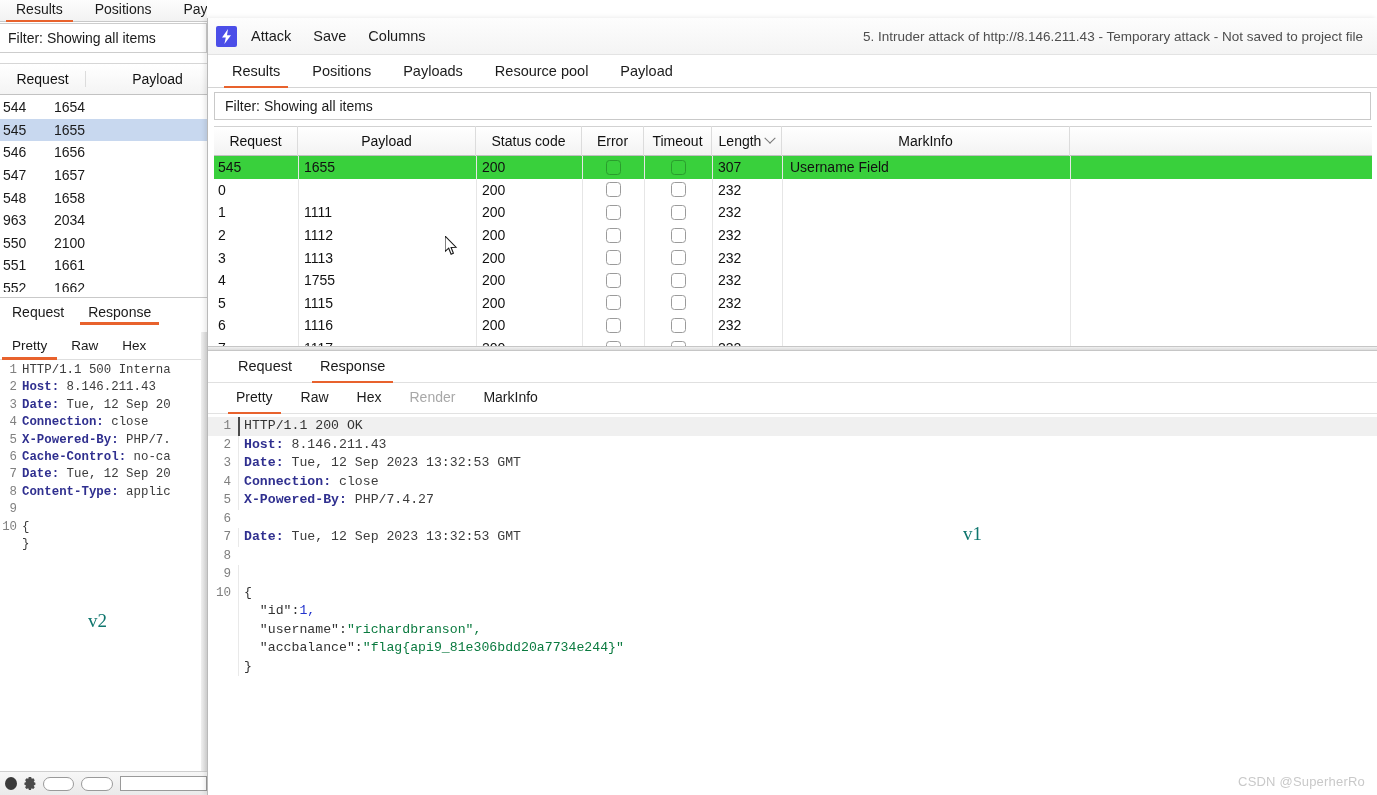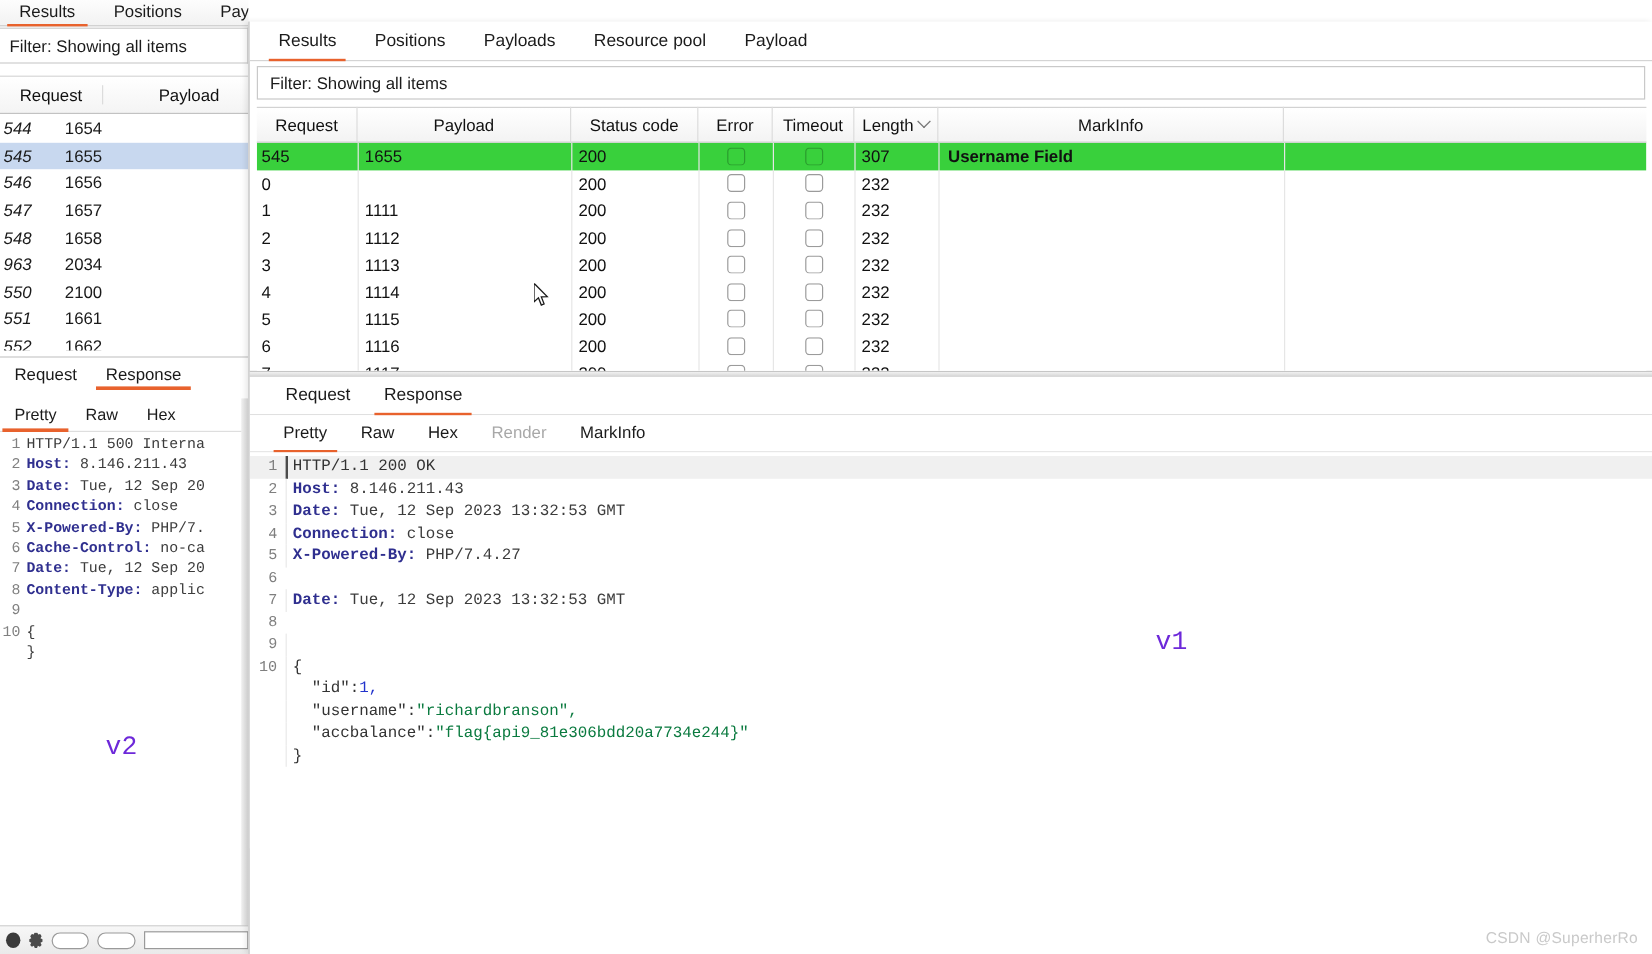--- a/index.html
+++ b/index.html
@@ -44,21 +44,21 @@
     background: linear-gradient(#ffffff,#f4f4f4);
     border-top: 1px solid #d6d6d6; border-bottom: 1px solid #c2c2c2;
     display: flex; align-items: center;
   }
   .bg-th { font-size: 14px; color: #111; text-align: center; }
   .bg-th.req { width: 86px; border-right: 1px solid #dcdcdc; }
   .bg-th.pay { width: 121px; padding-left: 22px; }
   .bg-rows { position: absolute; left:0; top:96px; width:207px; height:196px; overflow:hidden; }
   .bg-row { height: 22.6px; display: flex; align-items: center; font-size: 14px; }
   .bg-row.sel { background: #c8d8ef; }
-  .bg-c1 { width: 54px; padding-left: 3px; font-style: italic; }
+  .bg-c1 { width: 54px; padding-left: 3px; }
   .bg-c2 { width: 100px; }
   .bg-reqresp {
     position: absolute; left:0; top: 297px; width: 207px; height: 28px;
     border-top: 1px solid #c9c9c9; background: #fff;
     display: flex; align-items: center;
   }
   .bg-rr-tab { padding: 0 12px; font-size: 14px; position: relative; line-height: 26px; }
   .bg-rr-tab.active::after {
     content:""; position:absolute; left:4px; right:4px; bottom:0; height:2.5px; background:#e8622d;
   }
@@ -164,21 +164,21 @@
   .chev { width: 8px; height: 8px; border-right: 1.4px solid #777; border-bottom: 1.4px solid #777;
           transform: rotate(45deg) translate(-2px,-2px); flex:none; }
   .tbl-body { position: relative; height: 190px; overflow: hidden; background:#fff; }
   .tr { display: flex; height: 22.6px; align-items: center; font-size: 14px; color: #111; }
   .tr.hl { background: #39d03c; }
   .td { flex: none; overflow: hidden; white-space: nowrap; }
   .td.c-req { padding-left: 4px; }
   .td.c-pay { padding-left: 6px; }
   .td.c-status { padding-left: 6px; }
   .td.c-len { padding-left: 6px; }
-  .td.c-com { padding-left: 8px; font-weight: bold; }
+  .td.c-com { padding-left: 8px; }
   .td.c-err, .td.c-to { display:flex; align-items:center; justify-content:center; }
   .cbx {
     width: 15px; height: 15px; border: 1.6px solid #9b9b9b; border-radius: 3.5px;
     background: transparent;
   }
   .tr.hl .cbx { border-color: #2a9c2d; }
   .col-sep {
     position: absolute; top: 0; bottom: 0; width: 1px; background: #e6e6e6;
   }
 
@@ -223,22 +223,22 @@
     width: 30px; text-align: right; color: #7f7f7f; padding-right: 7px; flex: none;
     font-size: 12.6px;
   }
   .fg-code .txt { color: #333; border-left: 1px solid #e9e9e9; padding-left: 5px; }
   .fg-code .ln.first .txt { border-left: 2px solid #4b4b4b; padding-left: 4px; }
   .jnum { color: #2233cc; }
   .jstr { color: #0a7a3f; }
   .jkey { color: #333; }
 
   .annot {
-    position: absolute; color: #6d28d9; font-size: 22px;
-    font-family: Liberation Mono, monospace; z-index: 60;
+    position: absolute; color: #0f766e; font-size: 19px;
+    font-family: Liberation Serif, serif; z-index: 60;
   }
   #annot-v1 { left: 755px; top: 505px; }
   #annot-v2 { left: 88px; top: 610px; }
   .watermark {
     position: absolute; right: 12px; bottom: 6px; color: #c9c9c9; font-size: 13px;
     z-index: 60; letter-spacing: 0.2px;
   }
 </style>
 </head>
 <body>
@@ -335,20 +335,33 @@
       <span class="bb-pill"></span>
       <span class="bb-pill"></span>
       <span class="bb-field"></span>
     </div>
 
     <div class="annot" id="annot-v2">v2</div>
   </div>
 
   <div id="fg-window">
 
+    <div class="fg-titlebar">
+      <span class="burp-icon">
+        <svg width="13" height="15" viewBox="0 0 13 15" aria-hidden="true">
+          <polygon points="8,0 2,8.4 5.8,8.4 4.4,15 11,6.2 7,6.2" fill="#ffffff"></polygon>
+        </svg>
+      </span>
+      <div class="fg-menu">
+        <span class="fg-menu-item">Attack</span>
+        <span class="fg-menu-item">Save</span>
+        <span class="fg-menu-item">Columns</span>
+      </div>
+      <div class="fg-title-right">5. Intruder attack of http://8.146.211.43 - Temporary attack - Not saved to project file</div>
+    </div>
 
     <div class="fg-tabstrip">
       <div class="fg-tab active">Results</div>
       <div class="fg-tab">Positions</div>
       <div class="fg-tab">Payloads</div>
       <div class="fg-tab">Resource pool</div>
       <div class="fg-tab">Payload</div>
     </div>
 
     <div class="fg-filterbar">
@@ -456,21 +469,21 @@
             </span>
           <span class="td c-to" style="width:68px">
               <span class="cbx"></span>
             </span>
           <span class="td c-len" style="width:70px">232</span>
           <span class="td c-com" style="width:288px"></span>
         </div>
 
         <div class="tr">
           <span class="td c-req" style="width:84px">4</span>
-          <span class="td c-pay" style="width:178px">1114</span>
+          <span class="td c-pay" style="width:178px">1755</span>
           <span class="td c-status" style="width:106px">200</span>
           <span class="td c-err" style="width:62px">
               <span class="cbx"></span>
             </span>
           <span class="td c-to" style="width:68px">
               <span class="cbx"></span>
             </span>
           <span class="td c-len" style="width:70px">232</span>
           <span class="td c-com" style="width:288px"></span>
         </div>

